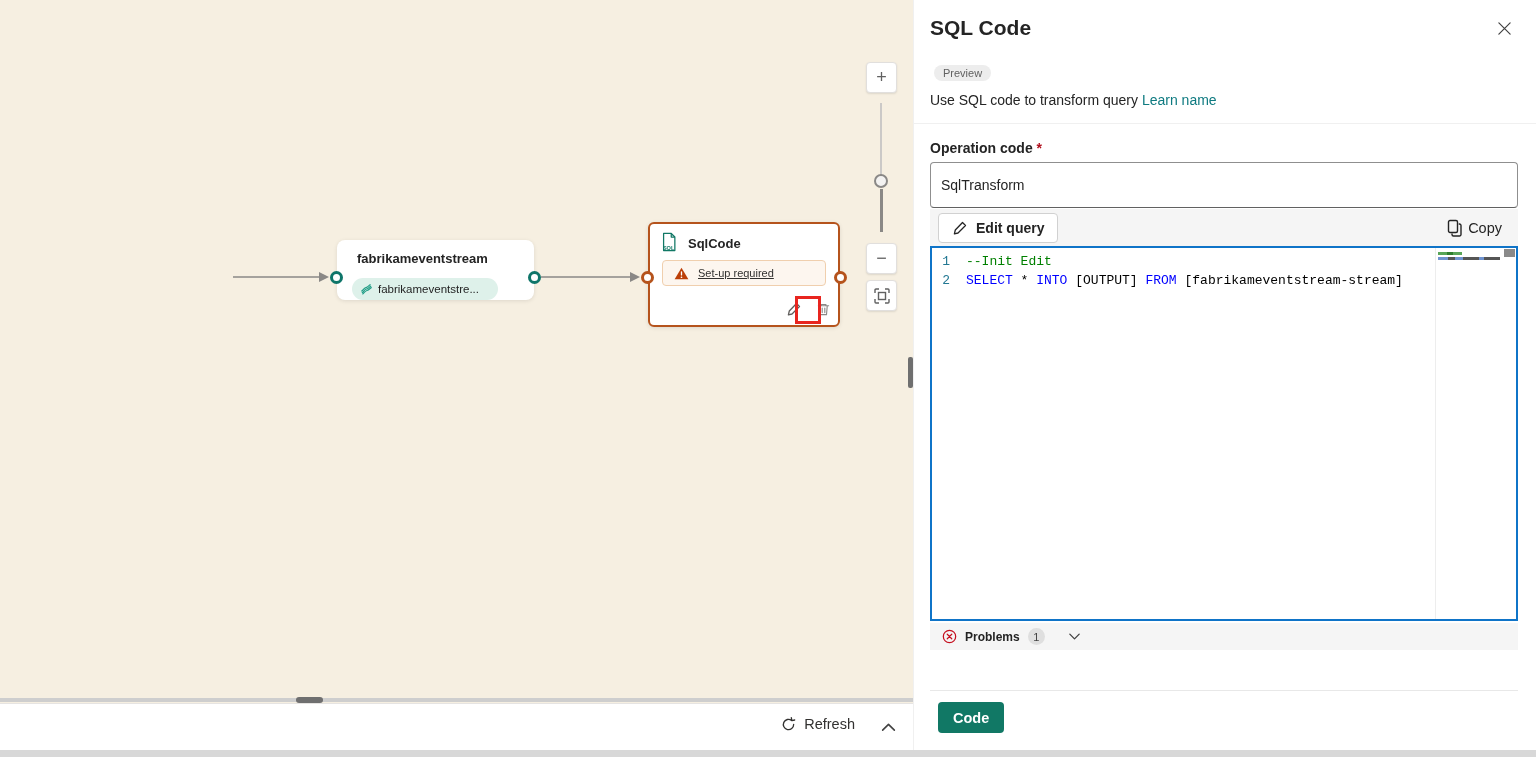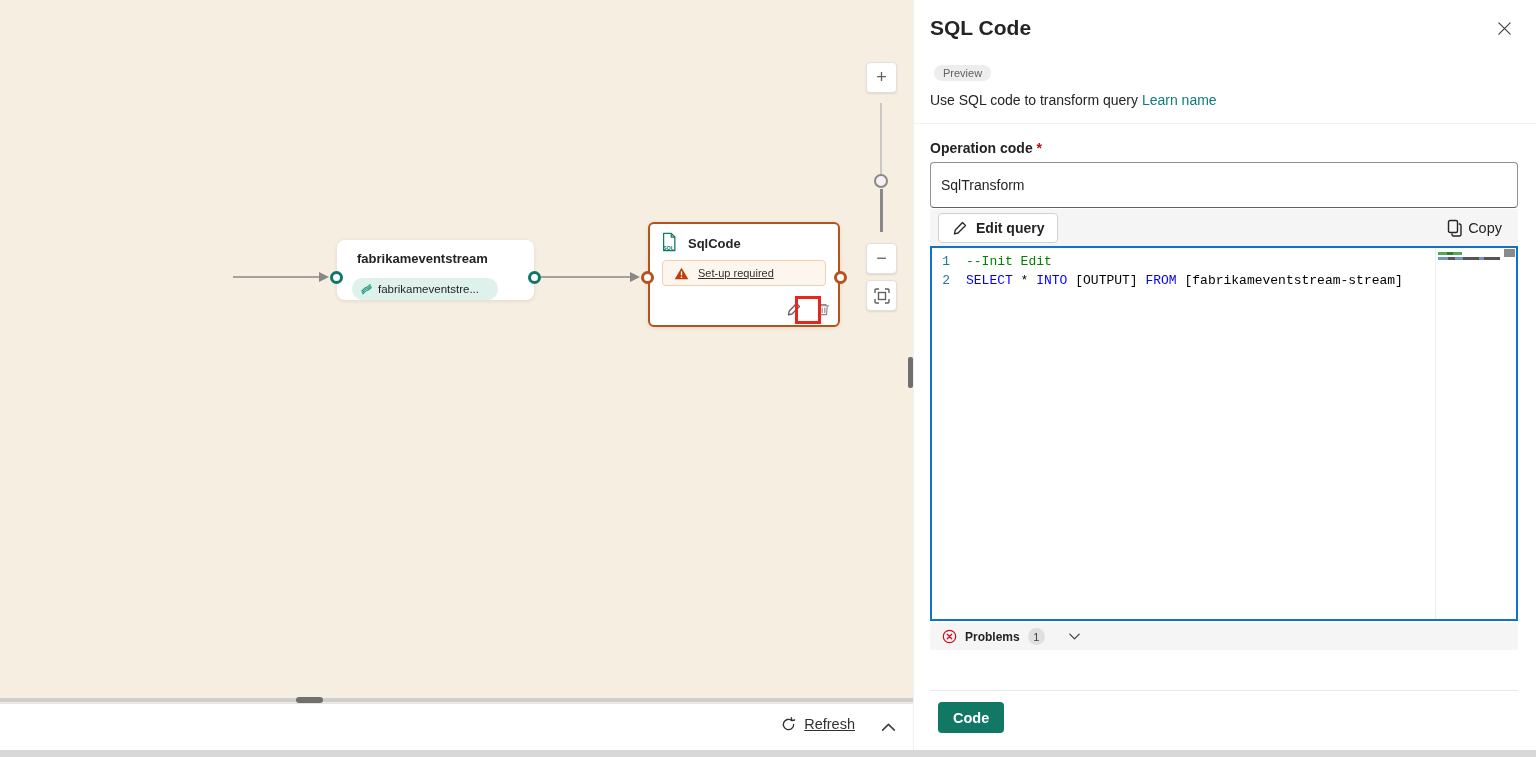--- a/index.html
+++ b/index.html
@@ -48,21 +48,21 @@
   .zoom-handle { position:absolute; left:874px; top:174px; width:14px; height:14px; border-radius:50%; background:#f3f2f1;
                  border:2px solid #8a8886; cursor:grab; }
 
   
   .hscroll-track { position:absolute; left:0; top:698px; width:913px; height:4px; background:#cecece; }
   .hscroll-thumb { position:absolute; left:296px; top:697px; width:27px; height:6px; background:#6f6f6f; border-radius:3px; }
   .vscroll-thumb { position:absolute; left:908px; top:357px; width:5px; height:31px; background:#6f6f6f; border-radius:2px; }
 
   .canvas-footer { position:absolute; left:0; top:703px; width:913px; height:47px; background:#fff; border-top:1px solid #e6e4e2; }
   .refresh-btn { position:absolute; right:58px; top:12px; display:flex; align-items:center; gap:8px; font-size:14.5px;
-                 color:#323130; cursor:pointer;text-decoration:underline; }
+                 color:#323130; cursor:pointer; }
   .collapse-btn { position:absolute; right:16px; top:15px; cursor:pointer; }
 
   .bottom-strip { position:absolute; left:0; top:750px; width:1536px; height:7px; background:#d8d8d8; }
 
   
   .panel { position:absolute; left:913px; top:0; width:623px; height:750px; background:#fff; border-left:1px solid #f0f0f0; }
   .panel-title { position:absolute; left:16px; top:16px; font-size:21px; font-weight:700; color:#242424; }
   .close-btn { position:absolute; right:22px; top:18px; width:20px; height:20px; display:flex; align-items:center;
                justify-content:center; cursor:pointer; }
   .preview-badge { position:absolute; left:20px; top:65px; background:#ededed; color:#616161; font-size:11px;

